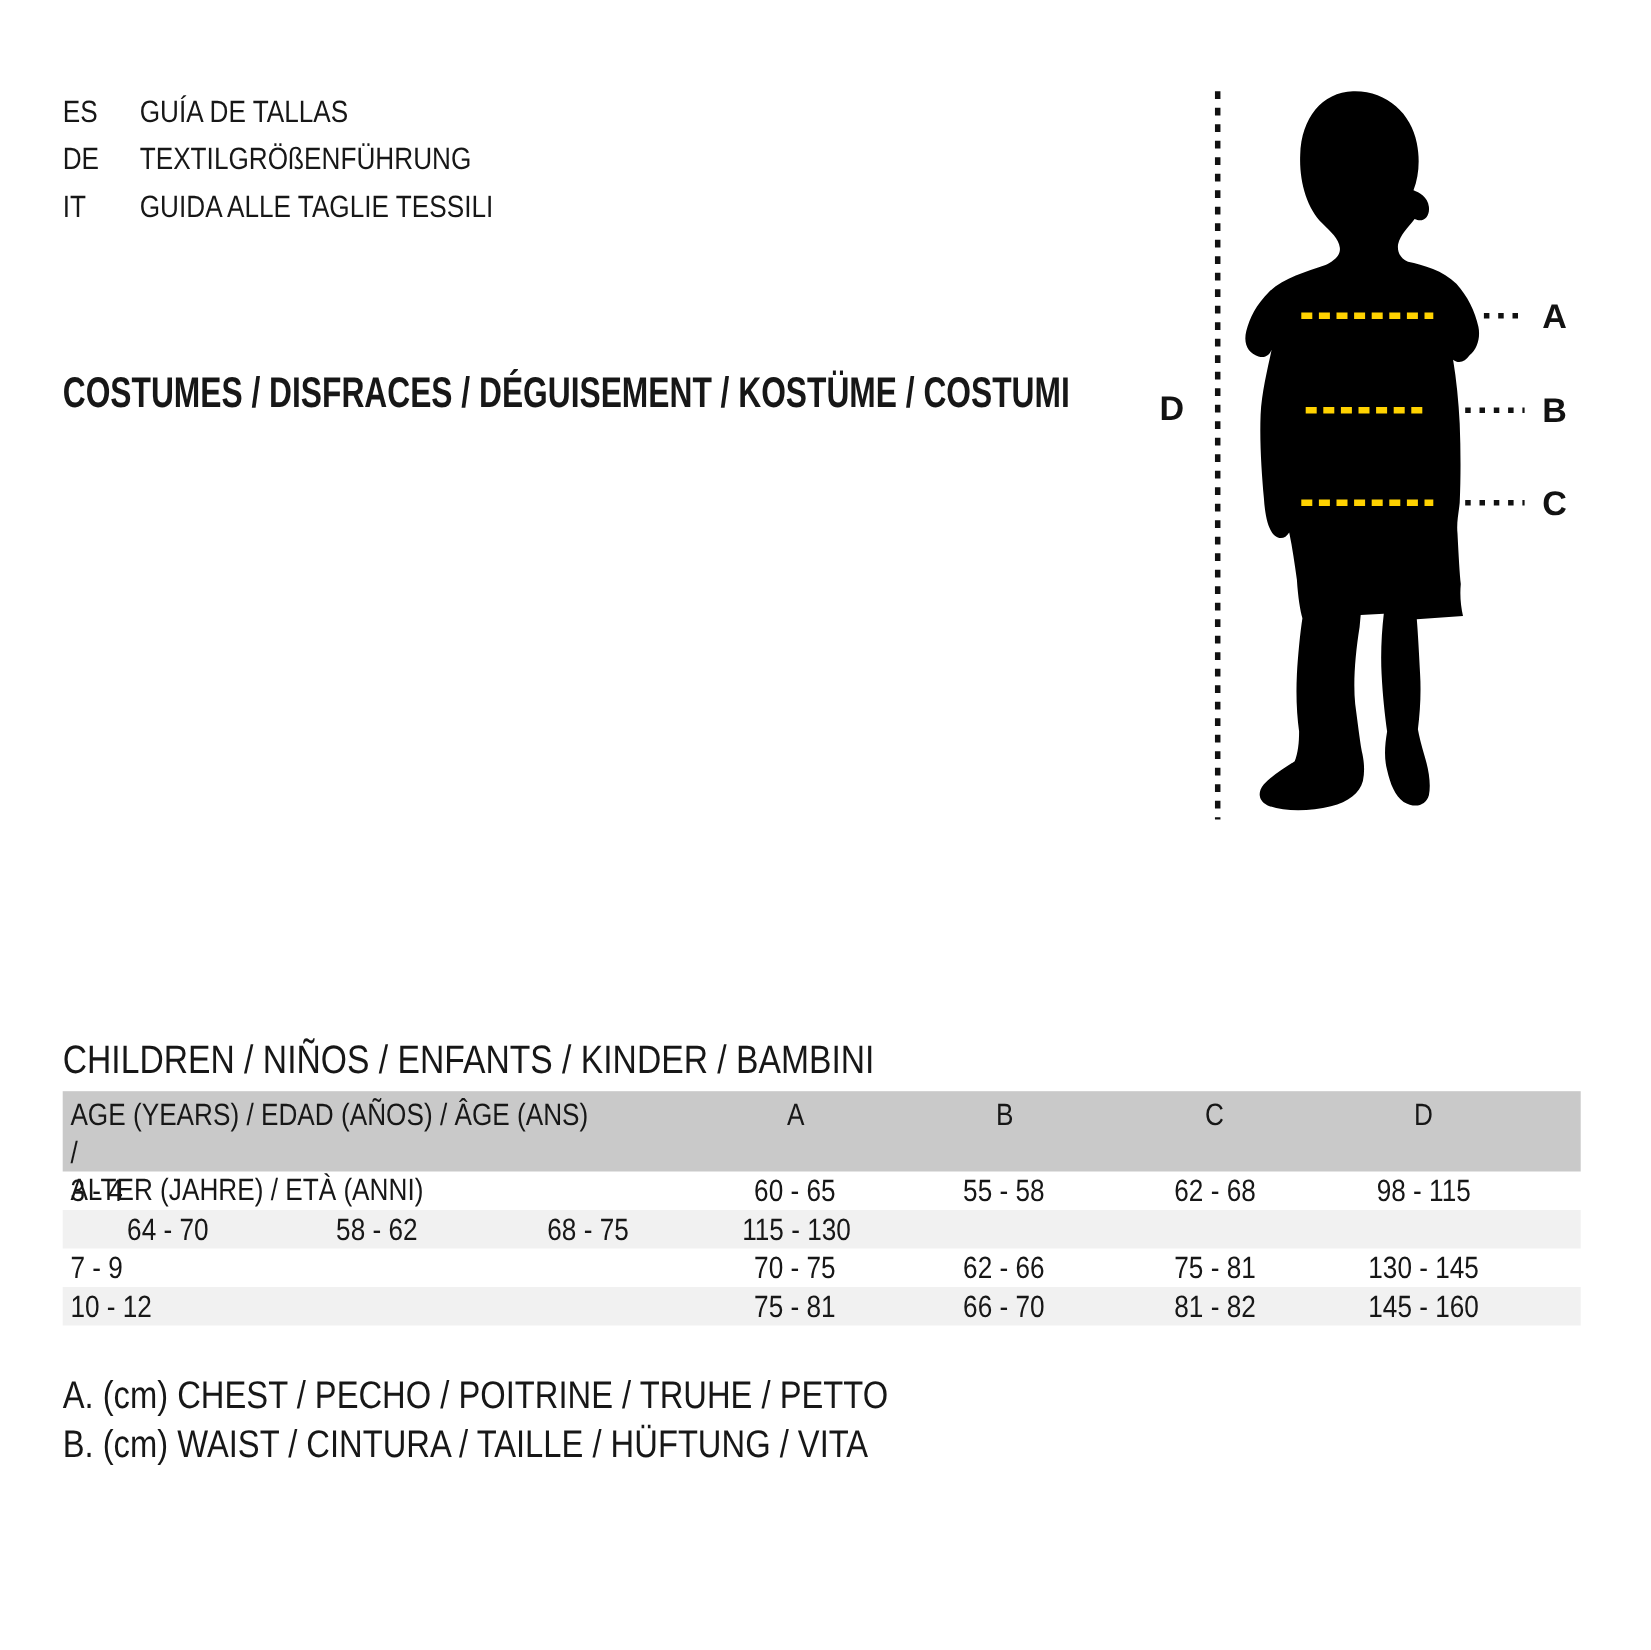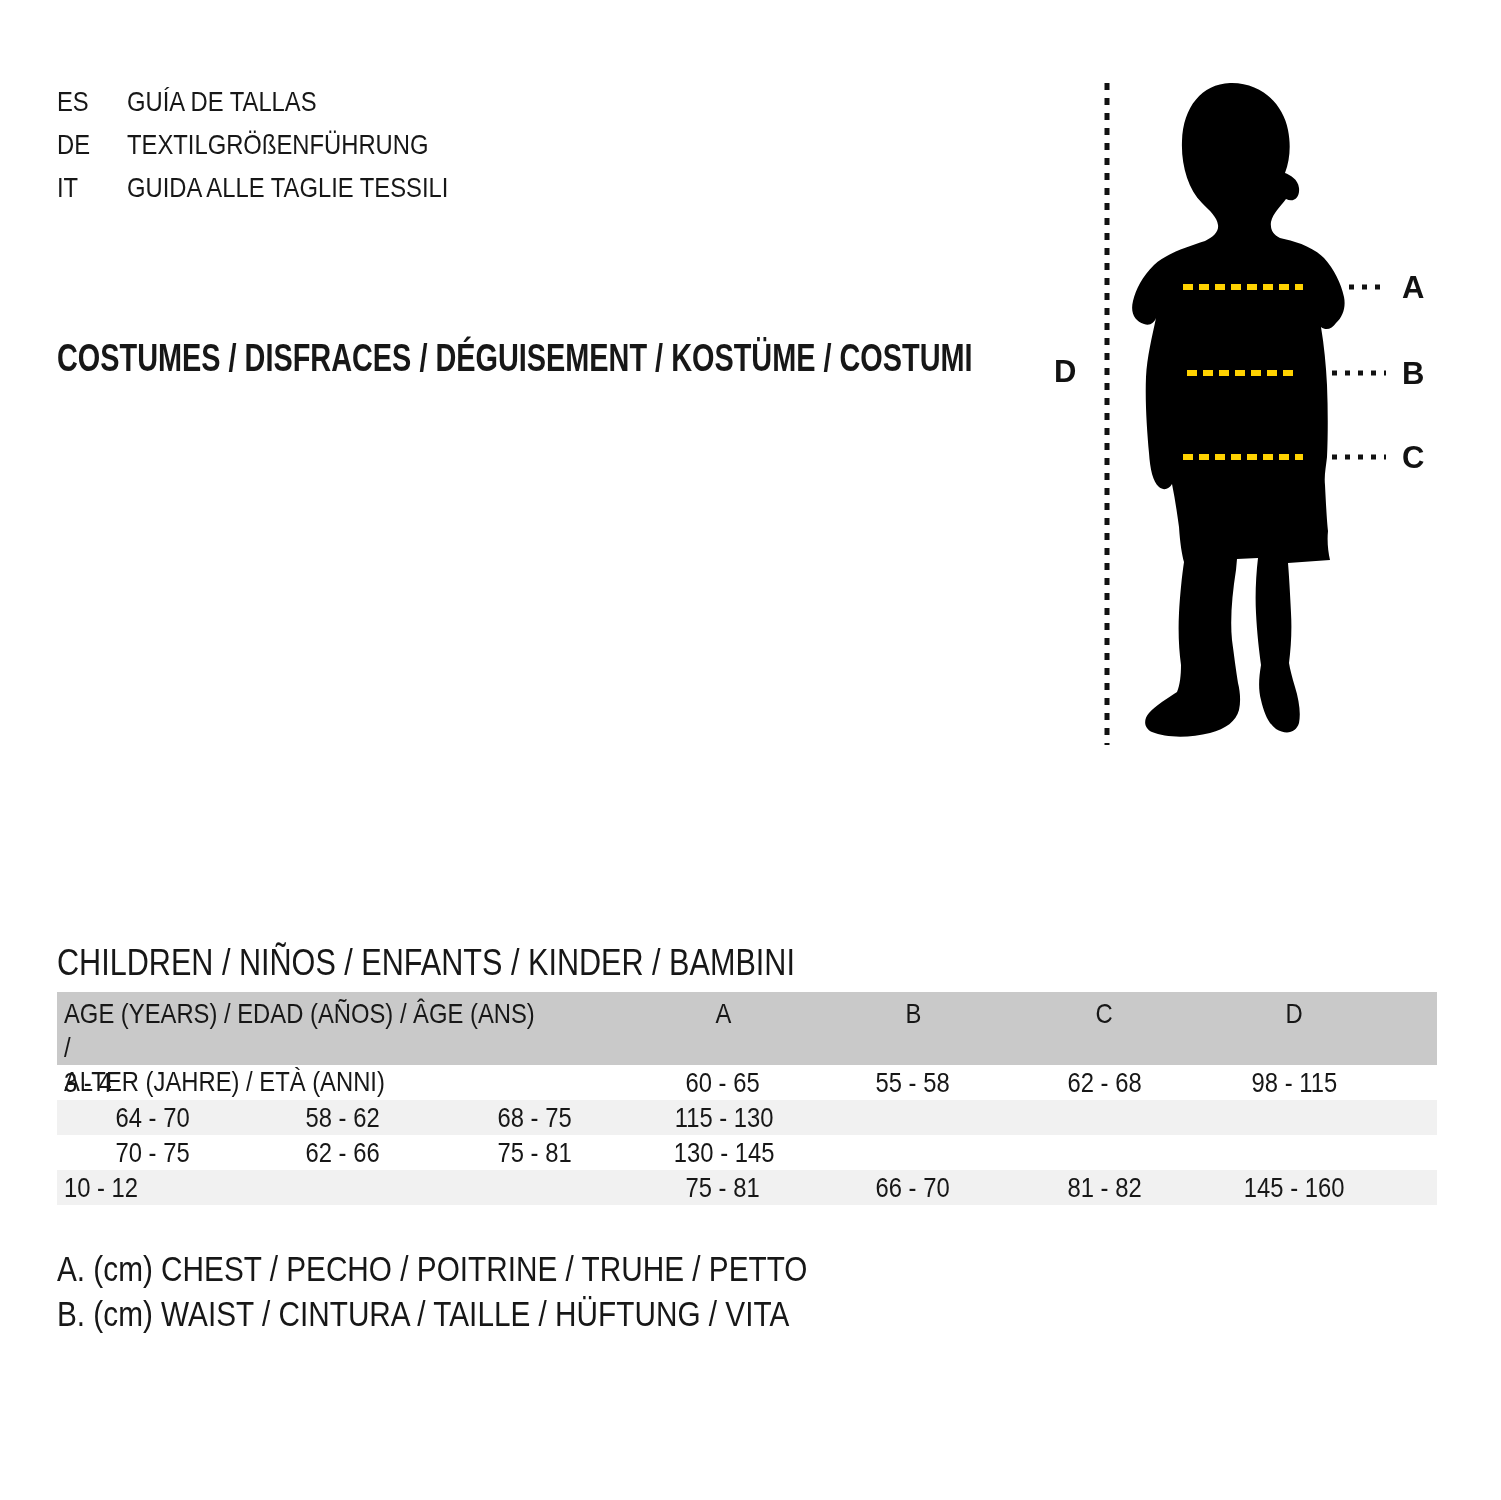--- a/index.html
+++ b/index.html
@@ -160,20 +160,21 @@
   </div>
 
   <div class="t-row alt">
     <div class="c-a"><span class="cx-c">64 - 70</span></div>
     <div class="c-b"><span class="cx-c">58 - 62</span></div>
     <div class="c-c"><span class="cx-c">68 - 75</span></div>
     <div class="c-d"><span class="cx-c">115 - 130</span></div>
   </div>
 
   <div class="t-row">
+    <div class="c-age"><span class="cx">7 - 9</span></div>
     <div class="c-a"><span class="cx-c">70 - 75</span></div>
     <div class="c-b"><span class="cx-c">62 - 66</span></div>
     <div class="c-c"><span class="cx-c">75 - 81</span></div>
     <div class="c-d"><span class="cx-c">130 - 145</span></div>
   </div>
 
   <div class="t-row alt">
     <div class="c-age"><span class="cx">10 - 12</span></div>
     <div class="c-a"><span class="cx-c">75 - 81</span></div>
     <div class="c-b"><span class="cx-c">66 - 70</span></div>

